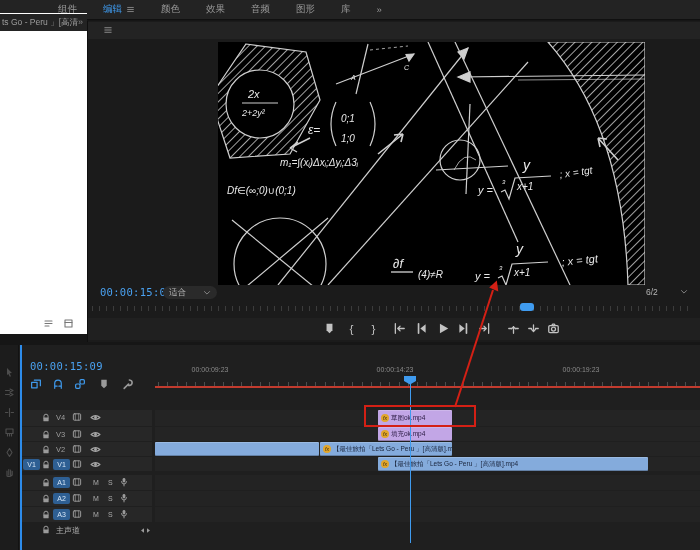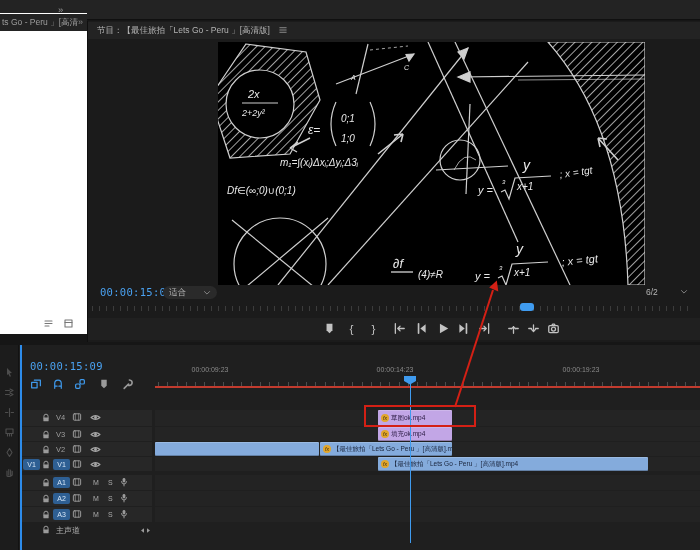--- a/index.html
+++ b/index.html
@@ -82,20 +82,33 @@
 
   svg.icon{width:100%;height:100%;display:block;}
   .formula{font-family:"DejaVu Serif","Liberation Serif",serif;font-style:italic;fill:#e9e9e9;}
 </style>
 </head>
 <body>
 
 <div class="app">
 
   <div class="menubar">
+    <div id="menu-items" style="display:flex;gap:26px;">
+        <span class="menu-item">组件</span>
+        <span class="menu-item active">编辑<span style="width:9px;height:9px;color:#8a8a8a;display:inline-block;">
+            <svg class="icon" viewBox="0 0 11 11" fill="none" stroke="currentColor" stroke-width="1.1" stroke-linecap="round" stroke-linejoin="round">
+              <path d="M2,3 H9 M2,5.5 H9 M2,8 H9"></path>
+            </svg>
+          </span></span>
+        <span class="menu-item">颜色</span>
+        <span class="menu-item">效果</span>
+        <span class="menu-item">音频</span>
+        <span class="menu-item">图形</span>
+        <span class="menu-item">库</span>
+      </div>
     <span class="menu-item">»</span>
   </div>
 
   <div class="lpanel">
     <div class="lpanel-tab">ts Go - Peru 」[高清</div>
     <span class="lpanel-ovf">»</span>
     <span class="abs" style="left:43px;top:305px;width:11px;height:11px;color:#777;">
         <svg class="icon" viewBox="0 0 11 11" fill="none" stroke="currentColor" stroke-width="1.1" stroke-linecap="round" stroke-linejoin="round">
           <path d="M2,3 H9 M2,5.5 H9 M2,8 H6"></path>
         </svg>
@@ -104,21 +117,20 @@
         <svg class="icon" viewBox="0 0 11 11" fill="none" stroke="currentColor" stroke-width="1.1" stroke-linecap="round" stroke-linejoin="round">
           <rect x="2" y="2" width="7" height="7"></rect>
           <path d="M2,4.5 h7"></path>
         </svg>
       </span>
   </div>
   <div class="vdivider"></div>
 
   <div class="ppanel">
     <div class="ppanel-head">
-      <span>节目：【最佳旅拍「Lets Go - Peru 」[高清版]</span>
       <span style="display:inline-block;width:10px;height:10px;margin-left:6px;vertical-align:-2px;color:#8a8a8a;"><svg class="icon" viewBox="0 0 11 11" fill="none" stroke="currentColor" stroke-width="1.1" stroke-linecap="round" stroke-linejoin="round">
             <path d="M2,3 H9 M2,5.5 H9 M2,8 H9"></path>
           </svg></span>
     </div>
   </div>
 
   <div class="video">
     <svg width="427" height="243" viewBox="0 0 427 243">
       <defs>
         <pattern id="hatch" patternUnits="userSpaceOnUse" width="6" height="6" patternTransform="rotate(45)">

